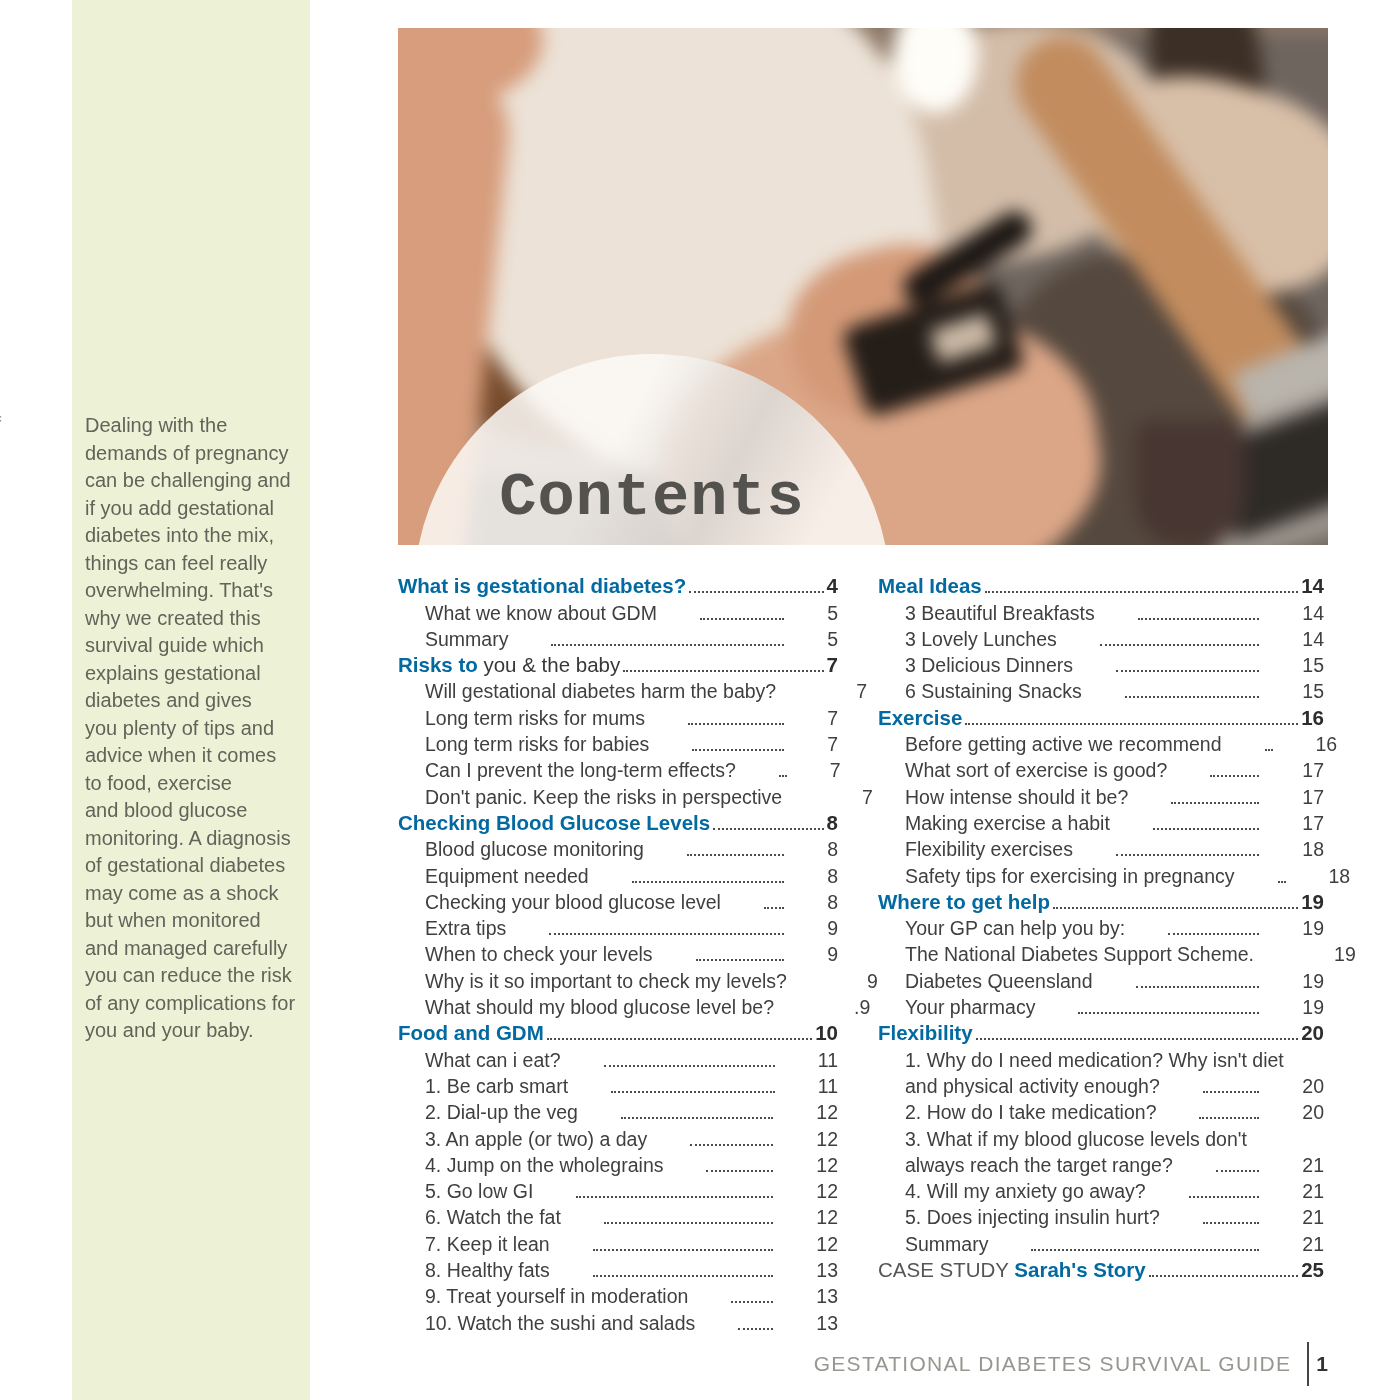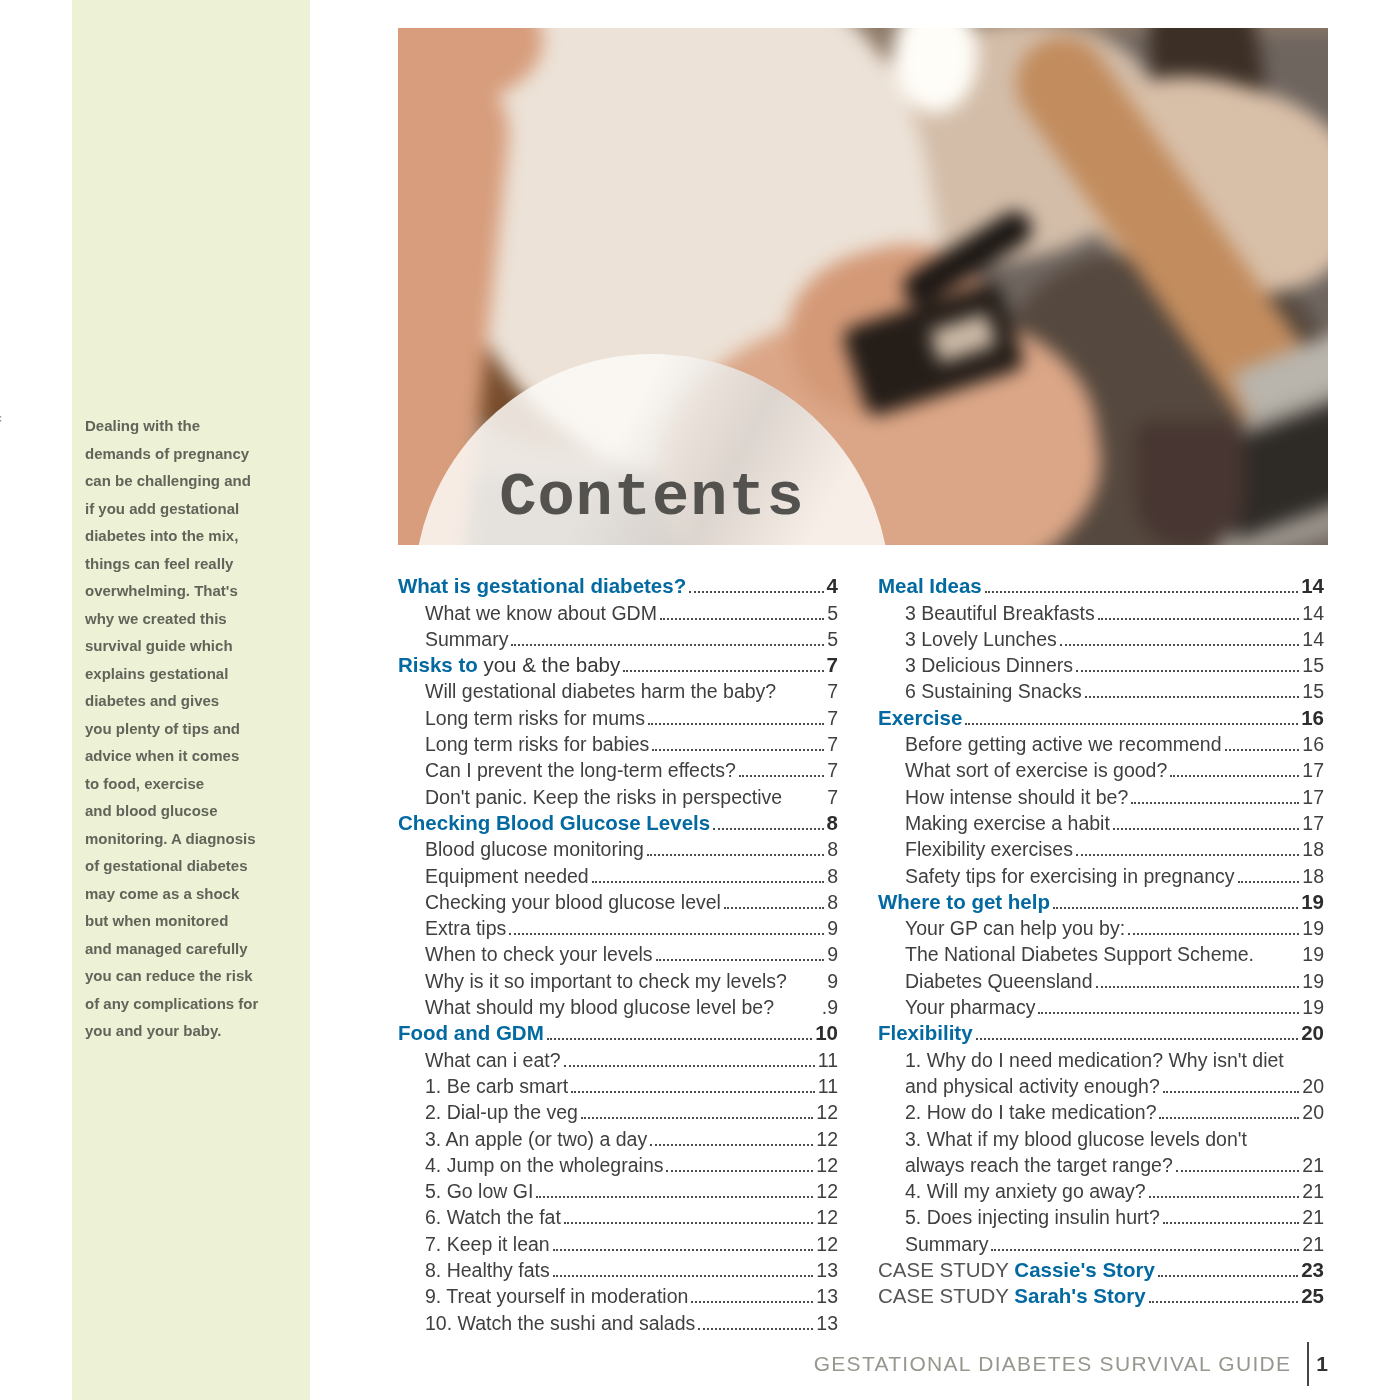--- a/index.html
+++ b/index.html
@@ -7,21 +7,21 @@
     width:1400px;height:1400px;position:relative;background:#ffffff;
     font-family:"Liberation Sans",sans-serif;overflow:hidden;
   }
   
   .edge-frag{position:absolute;left:-5px;color:#8f8f8f;font-size:22px;}
   .frag2{top:412px;}
   
   .sidebar{position:absolute;left:72px;top:0;width:238px;height:1400px;background:#edf2d6;}
   .sidebar-text{
     position:absolute;left:13px;top:412px;width:214px;
-    font-size:15px;line-height:27.5px;color:#616459;white-space:pre-line;font-weight:bold;
+    font-size:20px;line-height:27.5px;color:#616459;white-space:pre-line;
   }
   
   .photo{position:absolute;left:398px;top:28px;width:930px;height:517px;overflow:hidden;background:#8d7968;}
   .photo-blur{position:absolute;inset:-25px;filter:blur(9px);}
   .photo-blur div{position:absolute;}
   .ph-darkTL{left:-10px;top:-30px;width:280px;height:230px;background:#4e3a2a;border-radius:40%;}
   .ph-couch{left:580px;top:30px;width:470px;height:540px;background:#6e655f;border-radius:10%;}
   .ph-couch2{left:620px;top:250px;width:340px;height:340px;background:#55483e;border-radius:40%;}
   .ph-darkR{left:790px;top:-10px;width:110px;height:310px;background:#3c2f26;border-radius:20%;transform:rotate(-8deg);}
   .ph-pillow1{left:450px;top:25px;width:340px;height:235px;background:#d3bda9;border-radius:45%;transform:rotate(-12deg);}
@@ -60,21 +60,21 @@
   
   .toc-col{position:absolute;top:572px;}
   #toc-left{left:398px;width:440px;}
   #toc-right{left:878px;width:446px;}
   .toc-line{display:flex;align-items:flex-end;height:26.3px;font-size:19.5px;color:#3f3f3f;}
   .toc-line.header{font-size:20.5px;color:#383838;}
   .toc-label{white-space:nowrap;}
   .w-bold{font-weight:700;color:#0369a1;}
   .w-reg{font-weight:400;}
   .w-light{font-weight:400;color:#555555;}
-  .indent{padding-left:27px;}
+  .indent{padding-left:27px;gap:40px;}
   .leader{flex:1 1 auto;min-width:8px;border-bottom:2.4px dotted #4c4c4c;margin:0 3px 5px;}
   .gap{flex:1 1 auto;}
   .toc-page{white-space:nowrap;}
   .toc-page.pb{font-weight:700;color:#2d2d2d;}
   
   .footer{position:absolute;top:1340px;right:72px;height:48px;display:flex;align-items:center;}
   .footer-title{color:#97978f;font-size:21px;letter-spacing:1.3px;margin-right:16px;}
   .footer-bar{width:2px;height:44px;background:#454545;margin-right:7px;}
   .footer-num{font-weight:700;font-size:21px;color:#333333;}
 </style>
@@ -408,25 +408,20 @@
       <span class="toc-label"><span class="w-reg">5. Does injecting insulin hurt?</span></span>
       <span class="leader"></span>
       <span class="toc-page">21</span>
     </div>
     <div class="toc-line indent">
       <span class="toc-label"><span class="w-reg">Summary</span></span>
       <span class="leader"></span>
       <span class="toc-page">21</span>
     </div>
     <div class="toc-line header">
-      <span class="toc-label"><span class="w-light">CASE STUDY </span><span class="w-bold">Cassie's Story</span></span>
-      <span class="leader"></span>
-      <span class="toc-page pb">23</span>
-    </div>
-    <div class="toc-line header">
       <span class="toc-label"><span class="w-light">CASE STUDY </span><span class="w-bold">Sarah's Story </span></span>
       <span class="leader"></span>
       <span class="toc-page pb">25</span>
     </div>
   </div>
 
 <div class="footer">
   <span class="footer-title">GESTATIONAL DIABETES SURVIVAL GUIDE</span>
   <span class="footer-bar"></span>
   <span class="footer-num">1</span>

